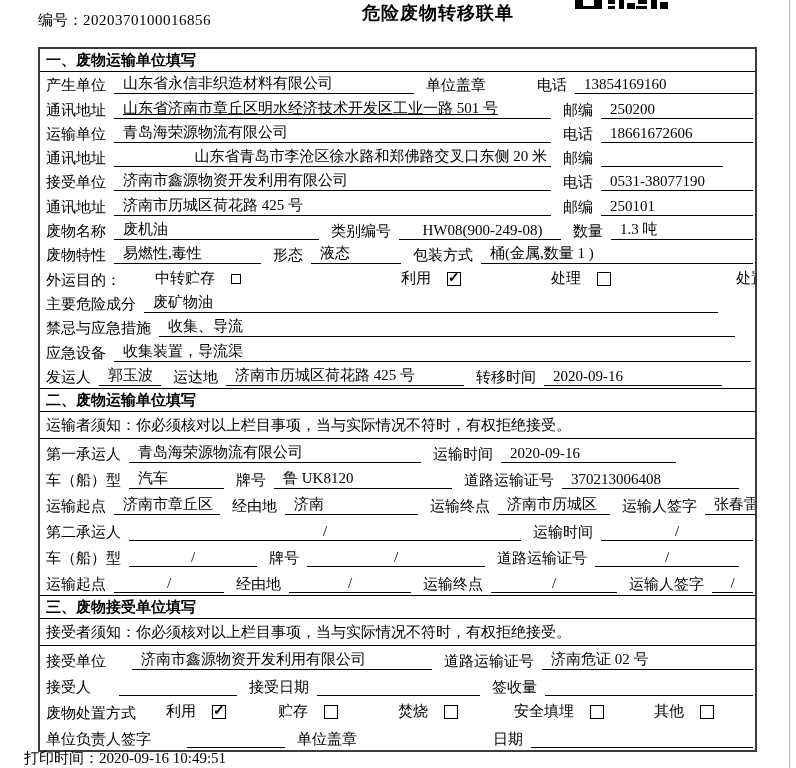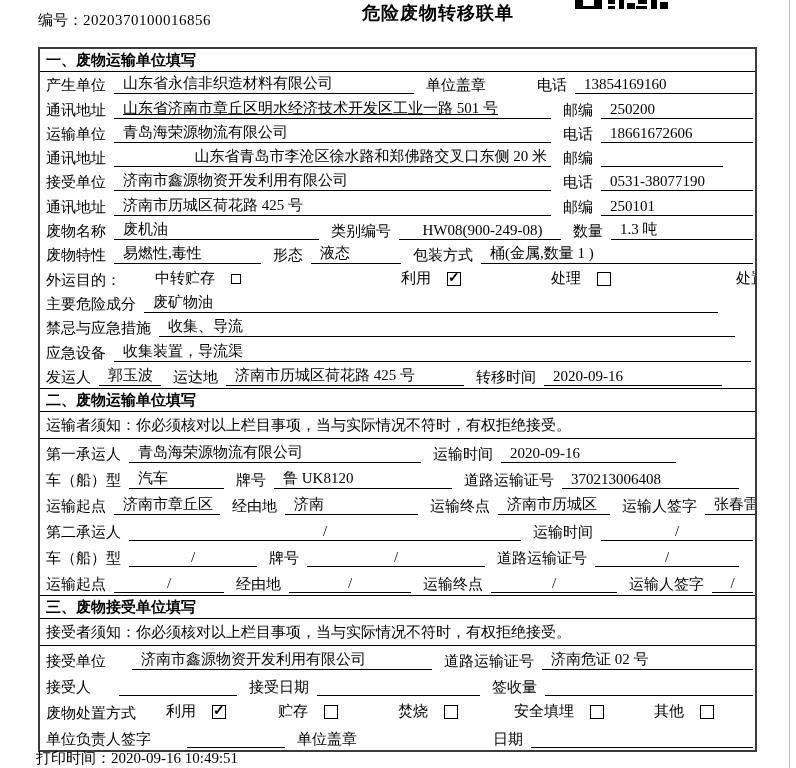--- a/index.html
+++ b/index.html
@@ -51,21 +51,21 @@
     width:12px;height:12px;border:1.5px solid #000;margin-left:8px;
     position:relative;flex:0 0 auto;box-sizing:content-box;
   }
   .box.sm{width:8px;height:8px;border-width:1px;}
   .box.on::after{
     content:"✓";position:absolute;top:-4px;left:0px;
     font-size:14px;font-weight:bold;
   }
   .spc{flex:0 0 auto;height:1px;}
   .spc.flex{flex:1 1 auto;}
-  .print{position:absolute;left:36px;top:749px;white-space:nowrap;}
+  .print{position:absolute;left:24px;top:749px;white-space:nowrap;}
 </style>
 </head>
 <body>
 
 <div class="serial"><span>编号：</span><span class="num">2020370100016856</span></div>
 
 <h1 class="title">危险废物转移联单</h1>
 
 <svg class="qr" width="93" height="9" viewBox="0 0 93 9" xmlns="http://www.w3.org/2000/svg">
   <g fill="#000000">

